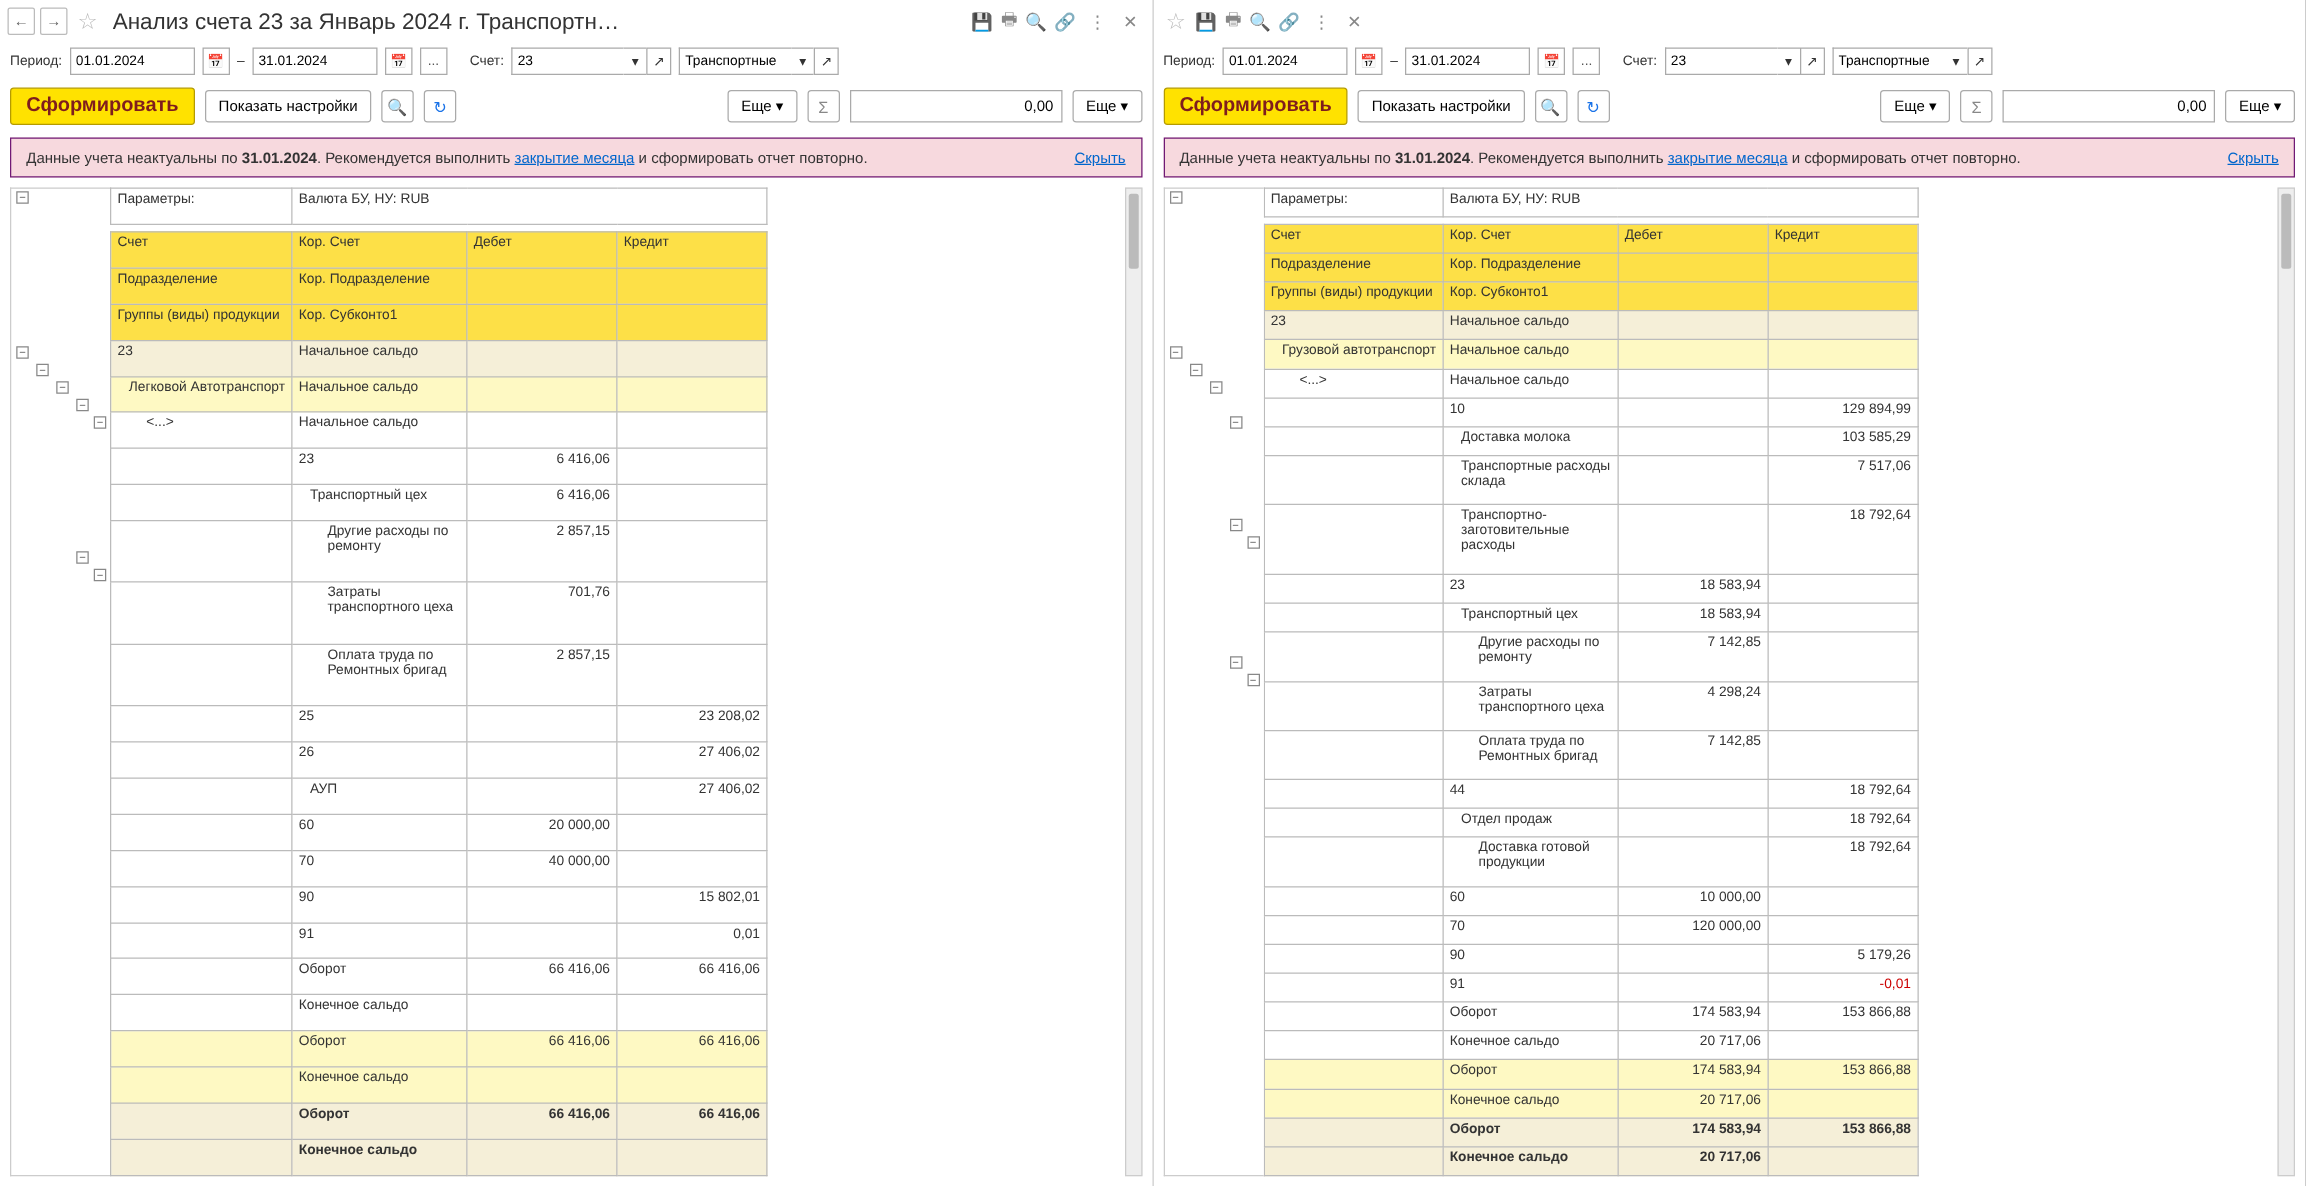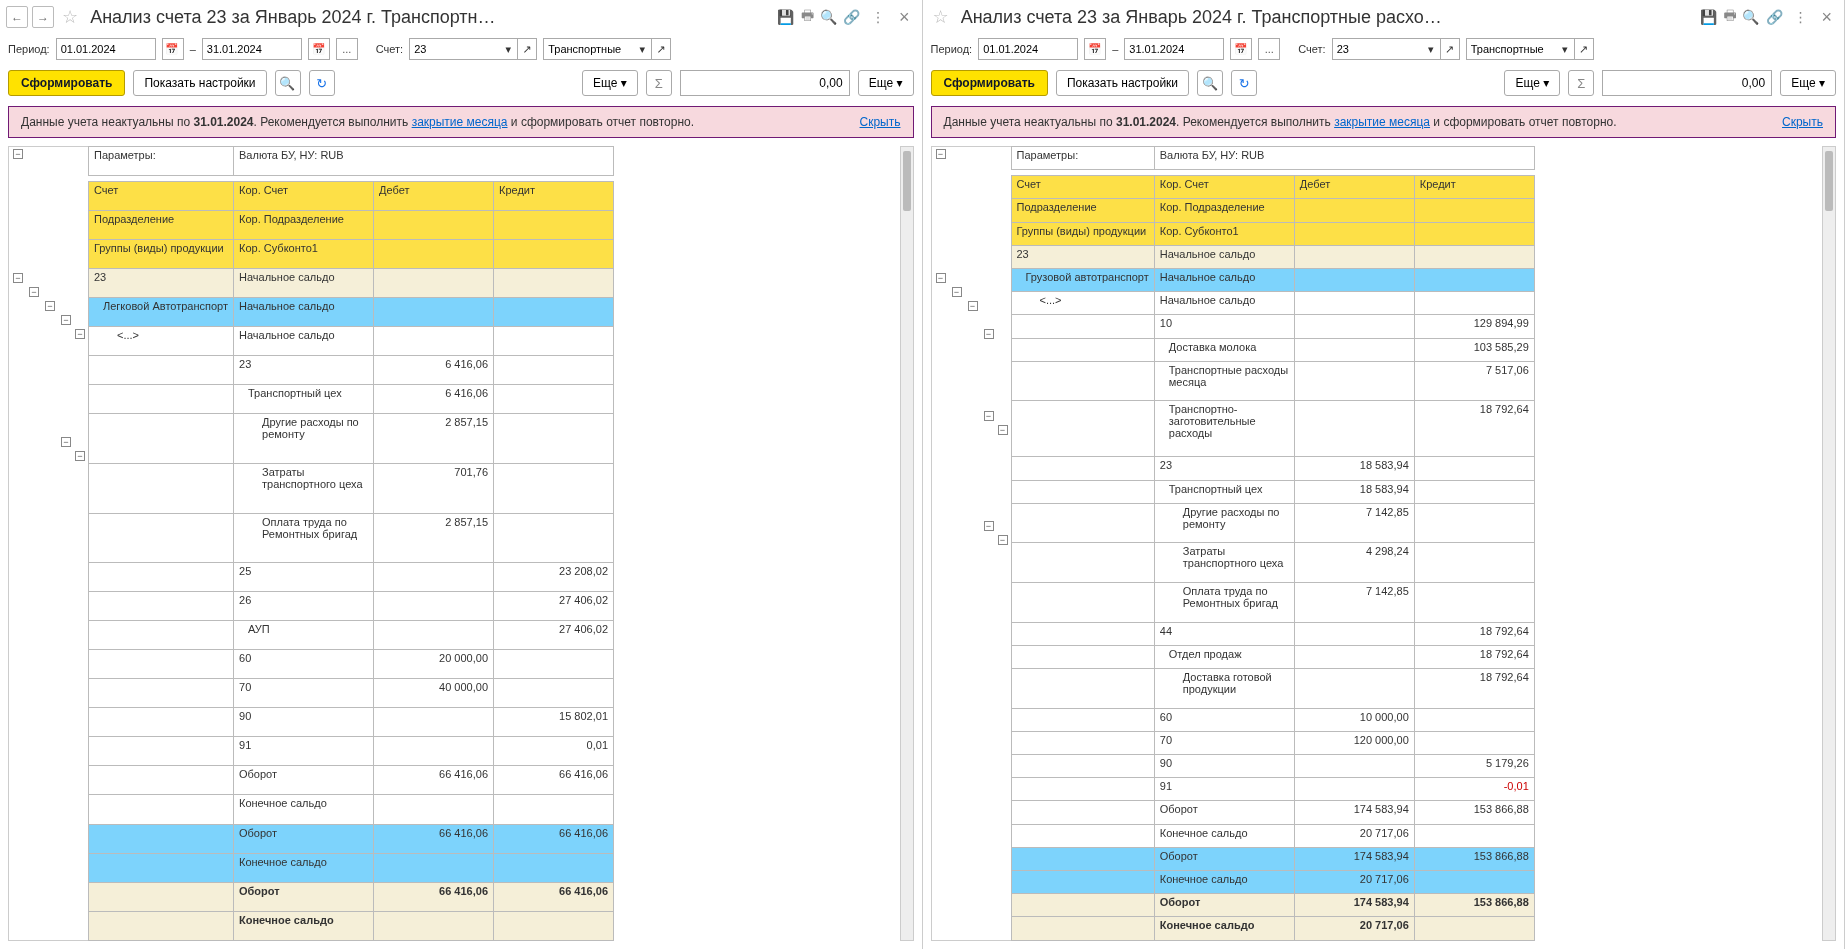--- a/index.html
+++ b/index.html
@@ -87,26 +87,26 @@
   .wide-input { flex: 0 0 90px; width: 90px;}
   .toolbar2 {
     display: flex;
     align-items: center;
     gap: 8px;
     padding: 6px 8px;
   }
   .btn-yellow {
     background: #ffe200;
     border: 1px solid #b59b00;
-    color: #0f172a;
+    color: #7f1d1d;
     font-weight: bold;
     padding: 5px 12px;
     border-radius: 3px;
     cursor: pointer;
-    font-size: 12px;
+    font-size: 16px;
   }
   .btn-white {
     background: #fff;
     border: 1px solid #aaa;
     padding: 5px 10px;
     border-radius: 3px;
     cursor: pointer;
     font-size: 12px;
   }
   .sq-btn {
@@ -174,21 +174,21 @@
   }
   .report-table td {
     border: 1px solid #bbb;
     padding: 2px 5px;
     vertical-align: top;
     white-space: nowrap;
   }
   .param-row td { border: 1px solid #bbb; }
   .hdr { background: #fde047; }
   .sub1 { background: #f5efd8;}
-  .sub2 { background: #7dd3fc;}
+  .sub2 { background: #fef9c3;}
   .white { background: #fff;}
   .num { text-align: right;}
   .red { color: #c00;}
   .bold { font-weight: bold;}
   .col-acct { width: 140px;}
   .col-kor { width: 140px;}
   .col-deb { width: 120px;}
   .col-cred { width: 120px;}
   .scrollbar-right {
     width: 14px;
@@ -431,21 +431,20 @@
     <div class="flex-spacer"></div>
     <div class="scrollbar-right">
         <div class="scroll-thumb" style="height:60px;margin-top:4px"></div>
       </div>
   </div>
 </div>
 
 <div class="pane">
   <div class="titlebar">
     <span class="star">☆</span>
-    <span class="title">Анализ счета 23 за Январь 2024 г. Транспортные расхо…</span>
     <span class="title-icons">
       <span>💾</span>
       <span>🖶</span>
       <span>🔍</span>
       <span>🔗</span>
       <span class="dots">⋮</span>
     </span>
     <span class="close-x">×</span>
   </div>
 
@@ -553,21 +552,21 @@
             <td class="num">129 894,99</td>
           </tr>
       <tr class="white">
             <td></td>
             <td style="padding-left:14px">Доставка молока</td>
             <td></td>
             <td class="num">103 585,29</td>
           </tr>
       <tr class="white">
             <td></td>
-            <td style="padding-left:14px;white-space:normal">Транспортные расходы  месяца</td>
+            <td style="padding-left:14px;white-space:normal">Транспортные расходы  склада</td>
             <td></td>
             <td class="num">7 517,06</td>
           </tr>
       <tr class="white">
             <td></td>
             <td style="padding-left:14px;white-space:normal">Транспортно-заготовительные расходы</td>
             <td></td>
             <td class="num">18 792,64</td>
           </tr>
       <tr class="white">

